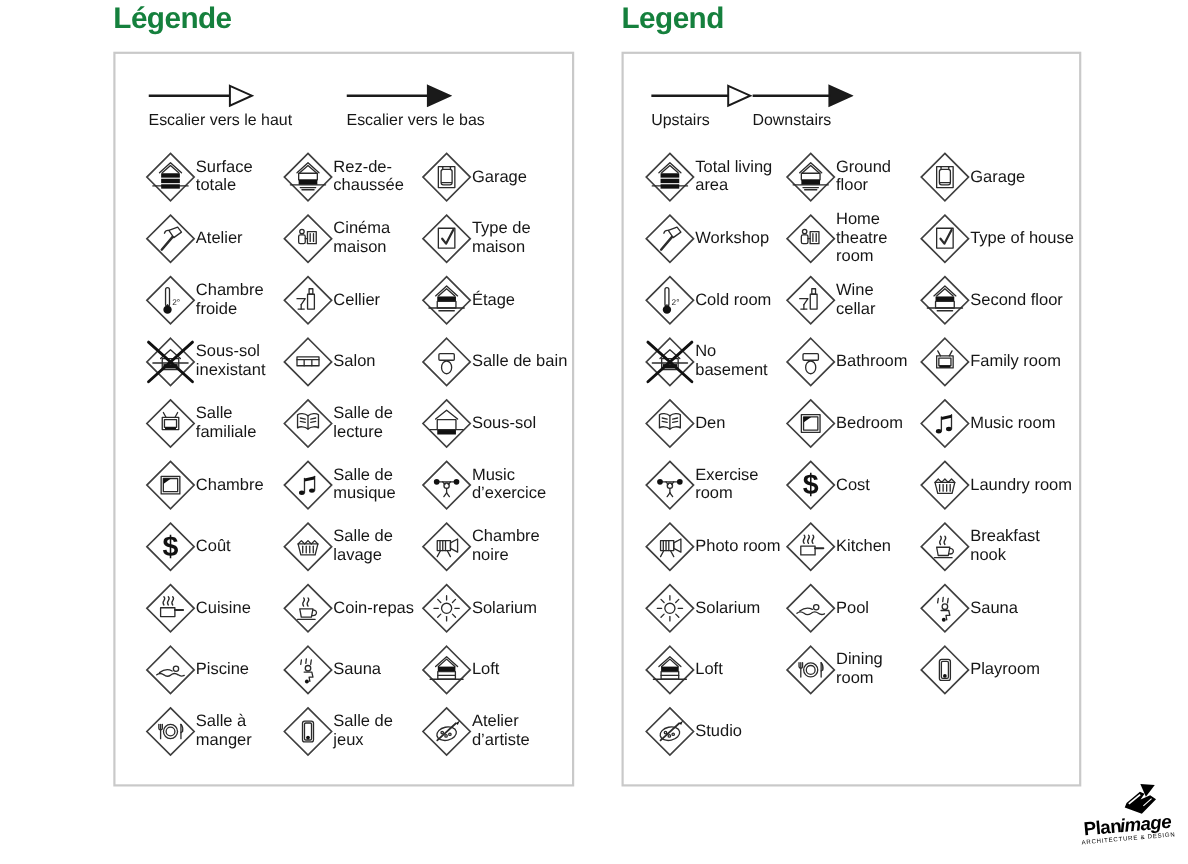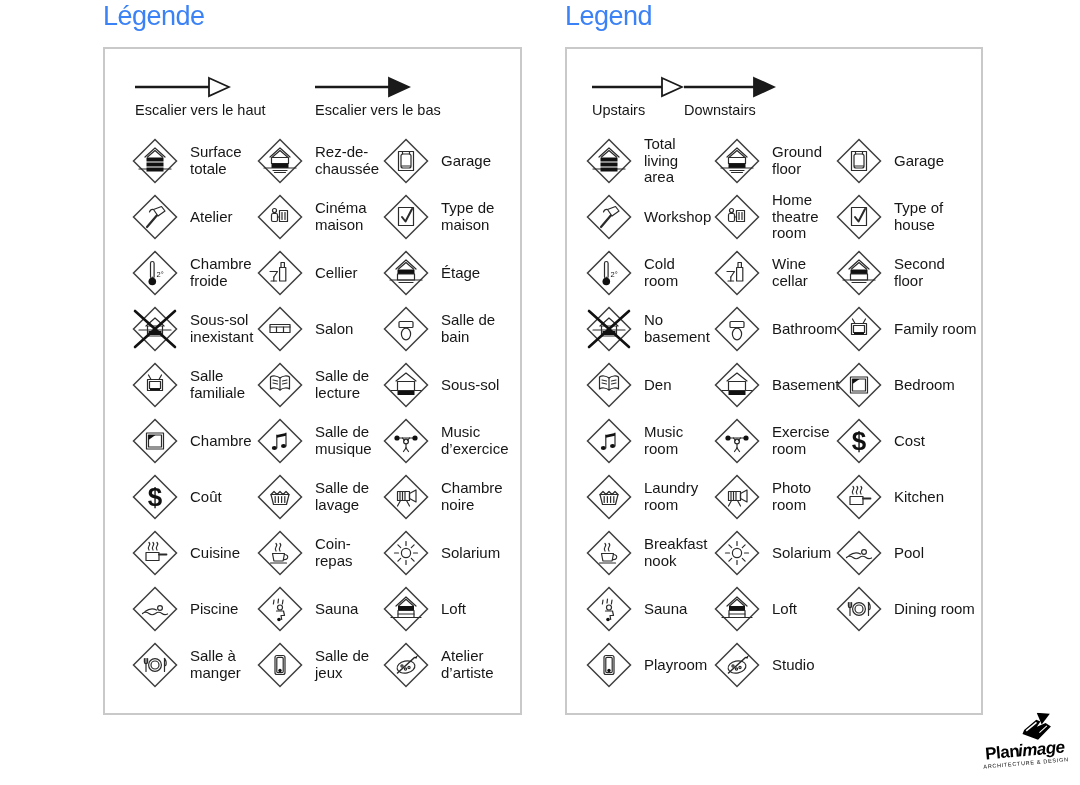--- a/index.html
+++ b/index.html
@@ -2,41 +2,41 @@
 <html><head>
 <meta charset="utf-8">
 <style>
   html,body{margin:0;padding:0;}
   body{
     width:1080px;height:785px;position:relative;background:#ffffff;
     font-family:"Liberation Sans","DejaVu Sans",sans-serif;color:#161616;
     overflow:hidden;
   }
   .panel-title{
-    position:absolute;top:1px;font-size:27px;font-weight:400;letter-spacing:-0.5px;color:#3b82f6;
+    position:absolute;top:1px;font-size:27px;font-weight:700;letter-spacing:-0.5px;color:#15803d;
   }
   #title-fr{left:103px;}
   #title-en{left:565px;}
   .panel{
     position:absolute;top:47px;height:668px;border:2px solid #c9c9c9;background:#fff;
     box-sizing:border-box;padding-top:26px;
   }
   #panel-fr{left:103px;width:419px;}
   #panel-en{left:565px;width:418px;}
   .stairs{display:flex;align-items:center;height:44px;margin-bottom:14px;}
   #panel-fr .stairs{padding-left:30px;gap:30px;}
   #panel-en .stairs{padding-left:25px;}
   .stair-group{display:flex;flex-direction:column;}
   #panel-fr .stair-group{width:150px;}
   #panel-en .stair-group{width:92px;}
   .stair-label{font-size:14.5px;margin-top:4px;white-space:nowrap;color:#161616;}
   .grid{display:grid;grid-auto-rows:56px;}
   #panel-fr .grid{padding-left:27px;grid-template-columns:125px 126px 1fr;}
   #panel-en .grid{padding-left:19px;grid-template-columns:128px 122px 1fr;}
-  .cell{display:flex;align-items:center;gap:12px;padding-right:4px;}
+  .cell{display:flex;align-items:center;gap:0;padding-right:4px;}
   .cell .icon{flex:0 0 46px;width:46px;height:46px;display:block;}
   .cell .label{font-size:15px;line-height:1.12;color:#161616;}
   svg text{font-family:"Liberation Sans","DejaVu Sans",sans-serif;}
   #logo{
     position:absolute;left:968px;top:714px;width:112px;display:flex;flex-direction:column;
     align-items:center;transform:rotate(-5deg);
   }
   #logo .mark{margin-left:28px;margin-bottom:-4px;}
   #logo .name{display:flex;align-items:baseline;line-height:1;}
   #logo .name-bold{font-weight:800;font-size:17px;letter-spacing:-0.5px;color:#000;}
@@ -643,32 +643,20 @@
               <line x1="16" y1="21" x2="20.5" y2="22"></line>
               <line x1="25.5" y1="22" x2="30" y2="21"></line>
             </g>
           </svg></span>
         <span class="label">Den</span>
       </div>
       <div class="cell">
         <span class="icon"><svg viewBox="0 0 46 46" width="46" height="46">
             <polygon points="23,1.5 44.5,23 23,44.5 1.5,23" fill="#fff" stroke="#3f3f3f" stroke-width="1.5"></polygon>
             <g stroke="#2b2b2b" fill="none" stroke-width="1.2" stroke-linecap="round" stroke-linejoin="round">
-              <polyline points="13,19 23,11 33,19"></polyline>
-              <rect x="14.5" y="19.5" width="17" height="9"></rect>
-              <rect x="14.5" y="28.5" width="17" height="4.5" fill="#111" stroke="none"></rect>
-              <line x1="8" y1="28.5" x2="38" y2="28.5"></line>
-            </g>
-          </svg></span>
-        <span class="label">Basement</span>
-      </div>
-      <div class="cell">
-        <span class="icon"><svg viewBox="0 0 46 46" width="46" height="46">
-            <polygon points="23,1.5 44.5,23 23,44.5 1.5,23" fill="#fff" stroke="#3f3f3f" stroke-width="1.5"></polygon>
-            <g stroke="#2b2b2b" fill="none" stroke-width="1.2" stroke-linecap="round" stroke-linejoin="round">
               <rect x="14.5" y="15" width="17" height="16"></rect>
               <rect x="16.5" y="17" width="13" height="12"></rect>
               <path d="M16.5,17 L23.5,17 L16.5,22 Z" fill="#111" stroke="none"></path>
             </g>
           </svg></span>
         <span class="label">Bedroom</span>
       </div>
       <div class="cell">
         <span class="icon"><svg viewBox="0 0 46 46" width="46" height="46">
             <polygon points="23,1.5 44.5,23 23,44.5 1.5,23" fill="#fff" stroke="#3f3f3f" stroke-width="1.5"></polygon>

